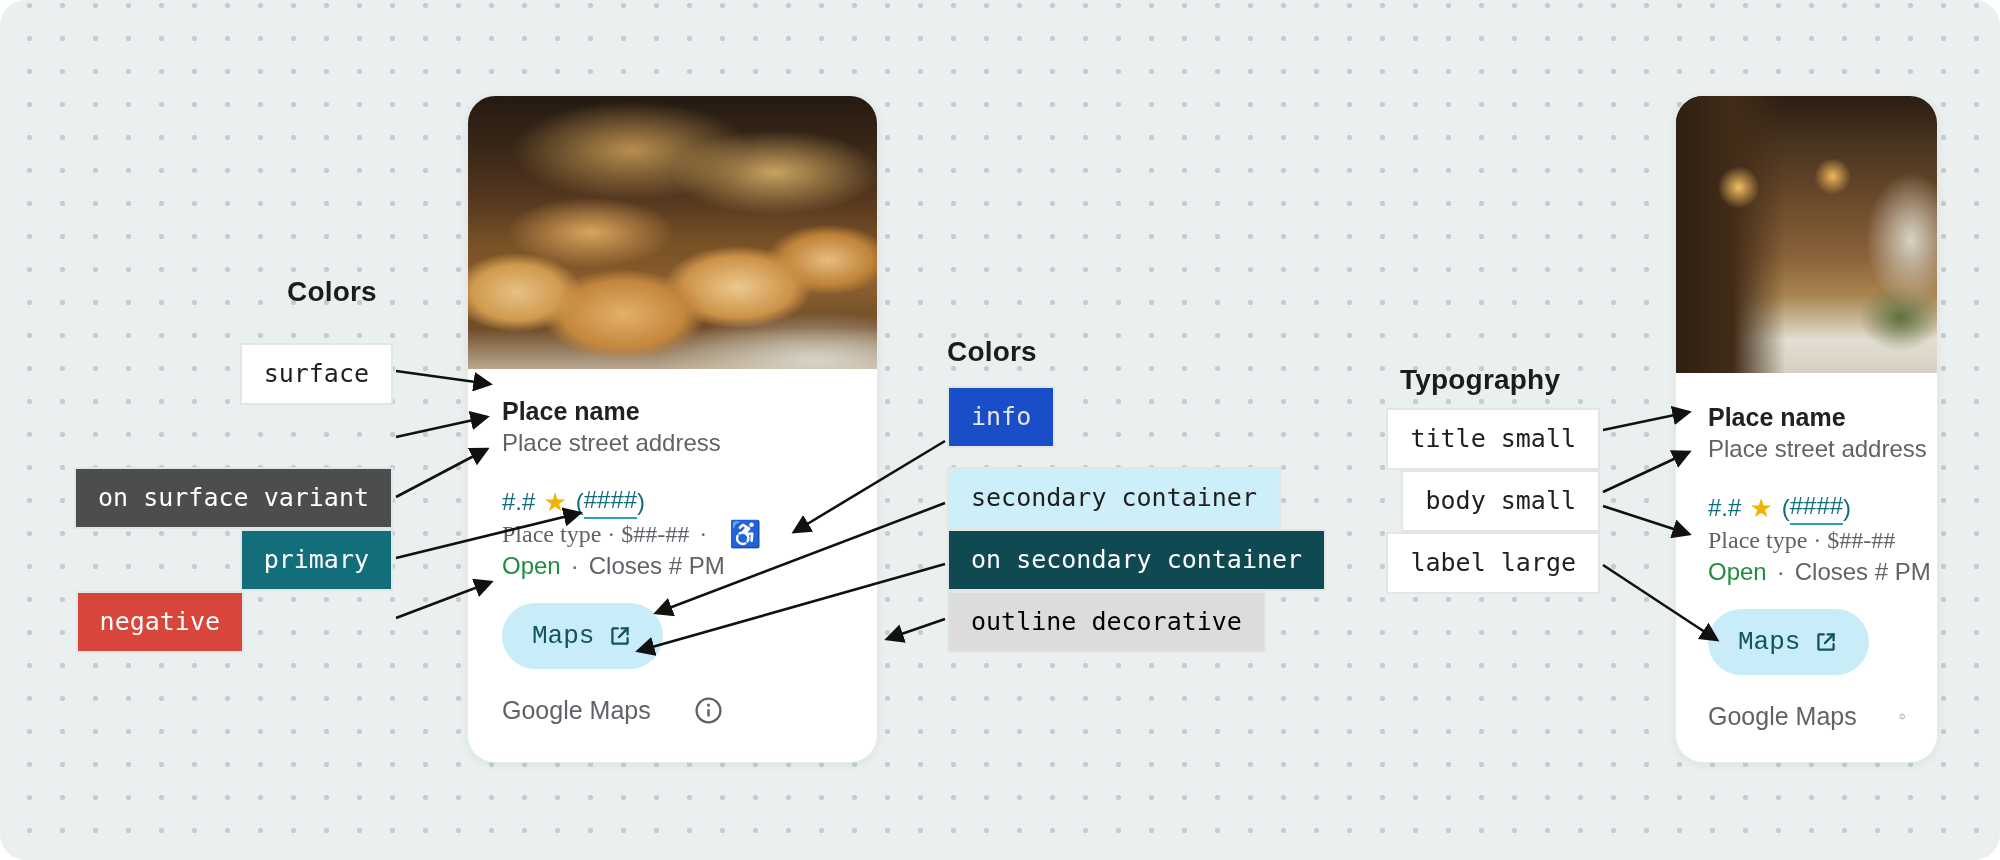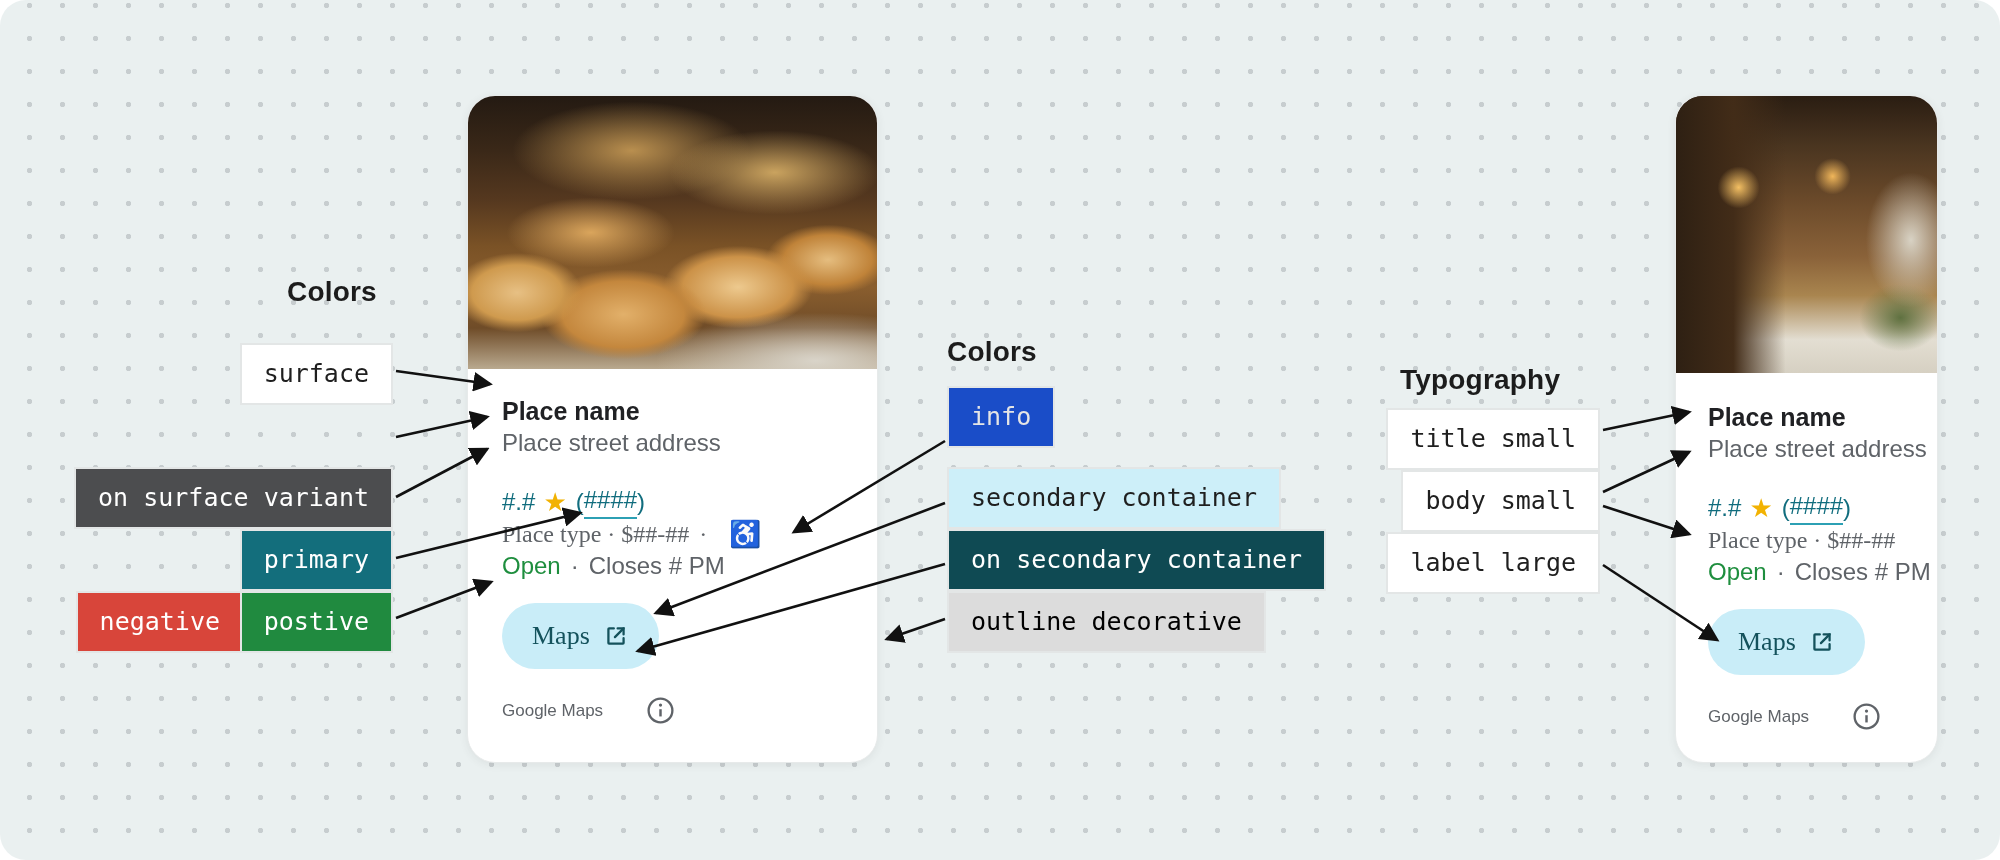--- a/index.html
+++ b/index.html
@@ -53,23 +53,23 @@
   .star{color:#f2b202;font-size:26px;margin:0 9px 0 8px;}
   .count{border-bottom:2.5px solid #2ca0b4;padding-bottom:1px;cursor:pointer;}
   .details{font-size:24px;line-height:31px;display:flex;align-items:flex-start;font-family:Liberation Serif, serif;}
   .wheel{color:#1a73e8;font-size:26px;margin-left:12px;}
   .sep{margin:0 10px;}
   .status{font-size:24px;line-height:31px;display:flex;}
   .open{color:#1e8e3e;}
   .pill{
     margin-top:22px;display:inline-flex;align-items:center;gap:13px;height:66px;padding:12px 30px;
     border-radius:33px;background:#c9edf8;color:#14525c;font-size:26px;font-weight:500;cursor:pointer;border:none;
-    font-family:Liberation Serif, serif;
-  }
-  .foot{margin-top:26px;display:flex;align-items:center;gap:42px;font-size:17px;}
+    font-family:Liberation Mono, monospace;
+  }
+  .foot{margin-top:26px;display:flex;align-items:center;gap:42px;font-size:25px;}
   svg.overlay{position:absolute;left:0;top:0;pointer-events:none;}
   .icon-svg{display:inline-block;vertical-align:middle;}
 </style>
 </head>
 <body>
 
 <div class="canvas">
 
   <div class="heading" style="left:287px;top:276px;">Colors</div>
   <div class="heading" style="left:947px;top:336px;">Colors</div>
@@ -79,23 +79,20 @@
     <span>surface</span>
   </div>
   <div class="swatch" style="right: 1607px; top: 467px; background-color: rgb(76, 77, 79); color: rgb(255, 255, 255);">
     <span>on surface variant</span>
   </div>
   <div class="swatch" style="right: 1607px; top: 529px; background-color: rgb(19, 110, 124); color: rgb(255, 255, 255);">
     <span>primary</span>
   </div>
   <div class="swatch" style="right: 1756px; top: 591px; background-color: rgb(216, 69, 58); color: rgb(255, 255, 255);">
     <span>negative</span>
-  </div>
-  <div class="swatch" style="right: 1607px; top: 591px; background-color: rgb(32, 138, 63); color: rgb(255, 255, 255);">
-    <span>postive</span>
   </div>
 
   <div class="swatch" style="left: 947px; top: 386px; background-color: rgb(26, 77, 200); color: #e5e5e5;">
     <span>info</span>
   </div>
   <div class="swatch" style="left: 947px; top: 467px; background-color: rgb(205, 239, 249); color: rgb(31, 31, 31);">
     <span>secondary container</span>
   </div>
   <div class="swatch" style="left: 947px; top: 529px; background-color: rgb(15, 74, 83); color: rgb(255, 255, 255);">
     <span>on secondary container</span>

